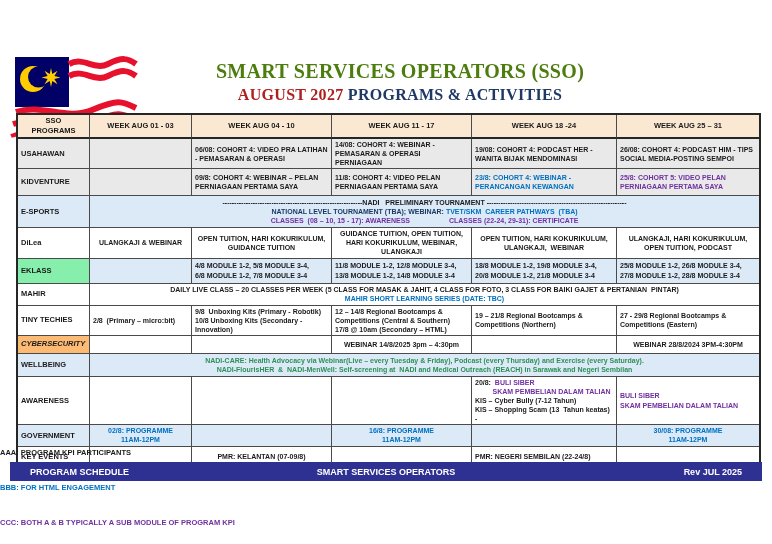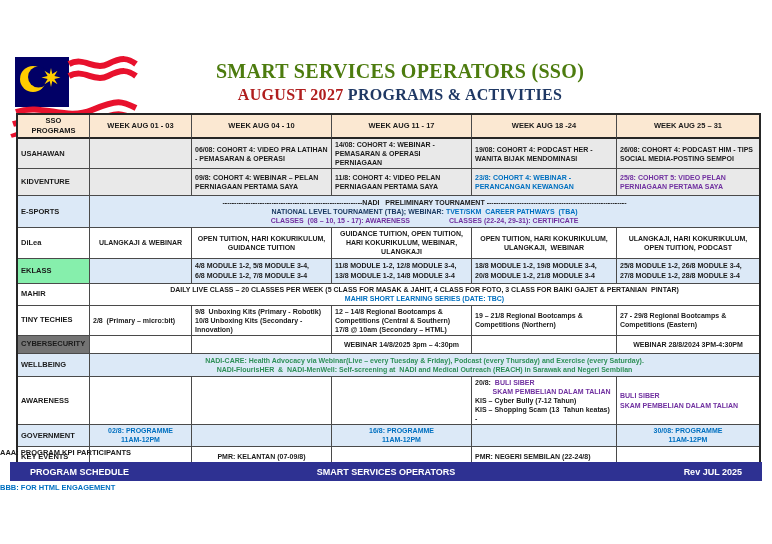--- a/index.html
+++ b/index.html
@@ -192,21 +192,21 @@
           <div class="line"><span class="c-k">17/8 @ 10am (Secondary – HTML)</span></div>
         </div>
         <div class="cell " style="width: 145px; min-height: 29px; background: rgb(255, 255, 255); text-align: left;">
           <div class="line"><span class="c-k">19 – 21/8 Regional Bootcamps &amp; Competitions (Northern)</span></div>
         </div>
         <div class="cell " style="width: 142px; min-height: 29px; background: rgb(255, 255, 255); text-align: left;">
           <div class="line"><span class="c-k">27 - 29/8 Regional Bootcamps &amp; Competitions (Eastern)</span></div>
         </div>
       </div>
       <div class="trow">
-        <div class="cell labelcell" style="width: 72px; min-height: 18px; background: #737373;">
+        <div class="cell labelcell" style="width: 72px; min-height: 18px; background: #fdba74; font-style: italic;">
           <div class="line">CYBERSECURITY</div>
         </div>
         <div class="cell " style="width: 102px; min-height: 18px; background: rgb(255, 255, 255); text-align: left;"></div>
         <div class="cell " style="width: 140px; min-height: 18px; background: rgb(255, 255, 255); text-align: left;"></div>
         <div class="cell " style="width: 140px; min-height: 18px; background: rgb(255, 255, 255); text-align: center;">
           <div class="line"><span class="c-k">WEBINAR 14/8/2025 3pm – 4:30pm</span></div>
         </div>
         <div class="cell " style="width: 145px; min-height: 18px; background: rgb(255, 255, 255); text-align: left;"></div>
         <div class="cell " style="width: 142px; min-height: 18px; background: rgb(255, 255, 255); text-align: center;">
           <div class="line"><span class="c-k">WEBINAR 28/8/2024 3PM-4:30PM</span></div>
@@ -270,20 +270,21 @@
         <div class="cell " style="width: 145px; min-height: 20px; background: rgb(255, 255, 255); text-align: left;">
           <div class="line"><span class="c-k">PMR: NEGERI SEMBILAN (22-24/8)</span></div>
         </div>
         <div class="cell " style="width: 142px; min-height: 20px; background: rgb(255, 255, 255); text-align: left;"></div>
       </div>
     </div>
 
   <div class="legend">
     <span class="c-k">AAA:  PROGRAM  KPI PARTICIPANTS</span>
     <span class="c-b">BBB:   FOR HTML ENGAGEMENT</span>
+    <span class="c-p">CCC:  BOTH  A &amp; B  TYPICALLY  A SUB  MODULE  OF PROGRAM  KPI</span>
   </div>
 
   <div class="footer">
     <span>PROGRAM SCHEDULE</span>
     <span class="footer-center">SMART SERVICES OPERATORS</span>
     <span>Rev JUL 2025</span>
   </div>
 
 </div>
 

